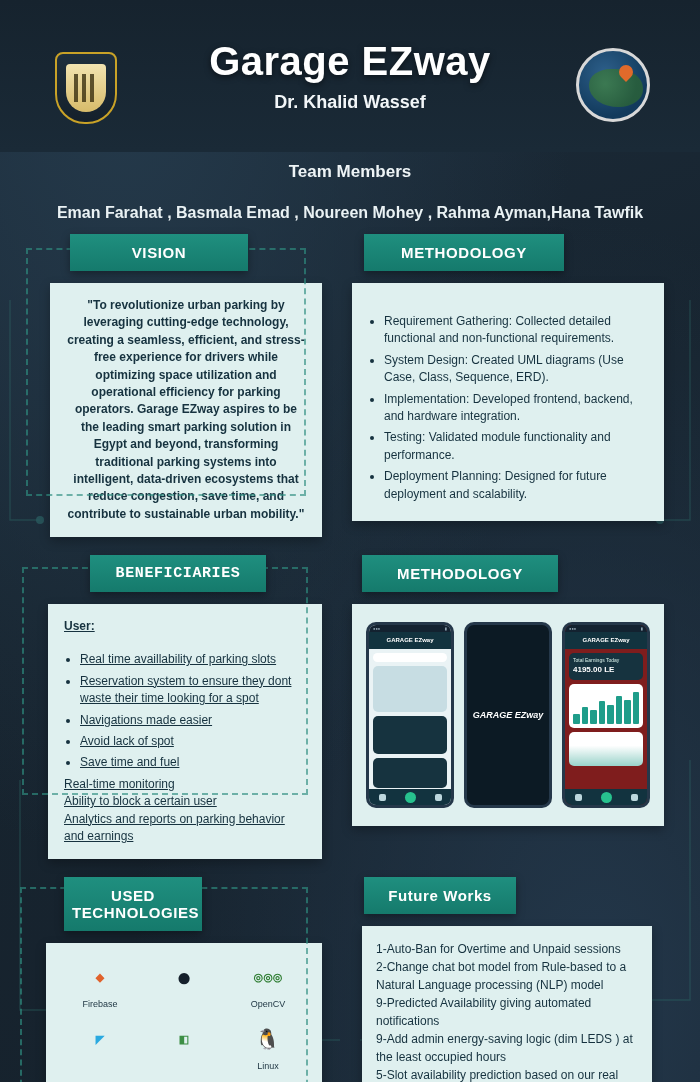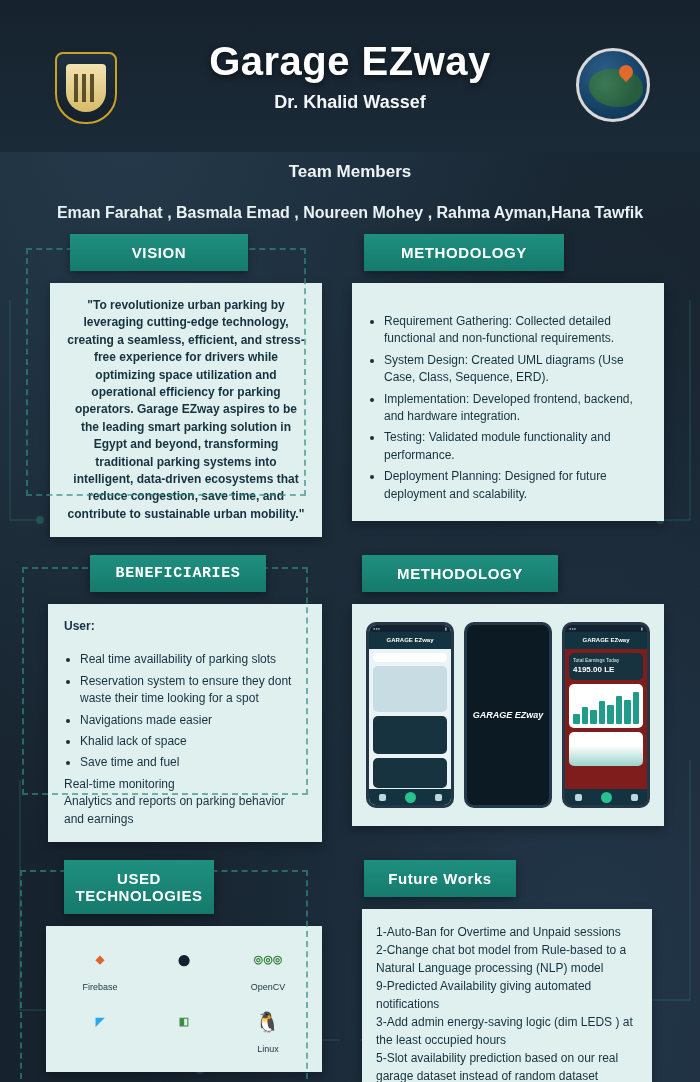--- a/index.html
+++ b/index.html
@@ -100,25 +100,25 @@
   .col-right { width: 312px; }
 
   .dash-frame{
     position:absolute; border:2px dashed #2f8f81; opacity:.65;
   }
 
   .t-vision { width: 178px; margin-left: 52px; }
   .t-method { width: 200px; margin-left: 12px; }
   .t-benef  { width: 176px; margin-left: 72px; font-family: Liberation Mono, monospace; }
   .t-deliv  { width: 196px; margin-left: 10px; }
-  .t-tech   { width: 150px; margin-left: 46px; }
+  .t-tech   { width: 138px; margin-left: 46px; }
   .t-future { width: 152px; margin-left: 12px; }
 
   .vision-card { margin: 0 14px 0 32px; }
-  .benef-card  { margin: 0 14px 0 30px; }
+  .benef-card  { margin: 0 14px 0 30px; text-decoration: underline; }
 
   
   .phones { display:flex; gap: 10px; justify-content:center; padding: 10px 8px; }
   .phone {
     width: 92px; height: 186px; border-radius: 10px;
     background:#0d1b26; border: 3px solid #25384a; overflow:hidden;
     position:relative;
   }
   .phone .bar { height: 7px; background:#132230; font-size:4px; color:#9fb3c0;
     display:flex; justify-content:space-between; padding: 1px 4px; }
@@ -224,24 +224,25 @@
     <div class="row" style="margin-top:18px;">
       <div class="col-left" style="position:relative;">
         <div class="dash-frame" style="left:4px; top:12px; width:286px; height:228px;"></div>
         <div class="section-title t-benef">BENEFICIARIES</div>
         <div class="card benef-card" style="margin-top:12px;">
           <b>User:</b>
           <ul>
             <li>Real time availlability of parking slots</li>
             <li>Reservation system to ensure they dont waste their time looking for a spot</li>
             <li>Navigations made easier</li>
-            <li>Khalid lack of space</li>
+            <li>Avoid lack of spot</li>
             <li>Save time and fuel</li>
           </ul>
           <div>Real-time monitoring</div>
+          <div>Ability to block a certain user</div>
           <div>Analytics and reports on parking behavior and earnings</div>
         </div>
       </div>
 
       <div class="col-right">
         <div class="section-title t-deliv">METHODOLOGY</div>
         <div class="card" style="margin-top:12px; padding:8px 6px;">
           <div class="phones">
 
             <div class="phone app">
@@ -332,21 +333,21 @@
           </div>
         </div>
       </div>
 
       <div class="col-right">
         <div class="section-title t-future">Future Works</div>
         <div class="future-card" style="margin-top:12px;">
           <div>1-Auto-Ban for Overtime and Unpaid sessions</div>
           <div>2-Change chat bot model from Rule-based to a Natural Language processing (NLP) model</div>
           <div>9-Predicted Availability giving automated notifications</div>
-          <div>3-Add admin energy-saving logic (dim LEDS ) at the least occupied hours</div>
+          <div>9-Add admin energy-saving logic (dim LEDS ) at the least occupied hours</div>
           <div> 5-Slot availability prediction based on our real garage dataset instead of random dataset</div>
         </div>
 
       </div>
     </div>
 
   </div>
 </div>
 
 </body></html>

